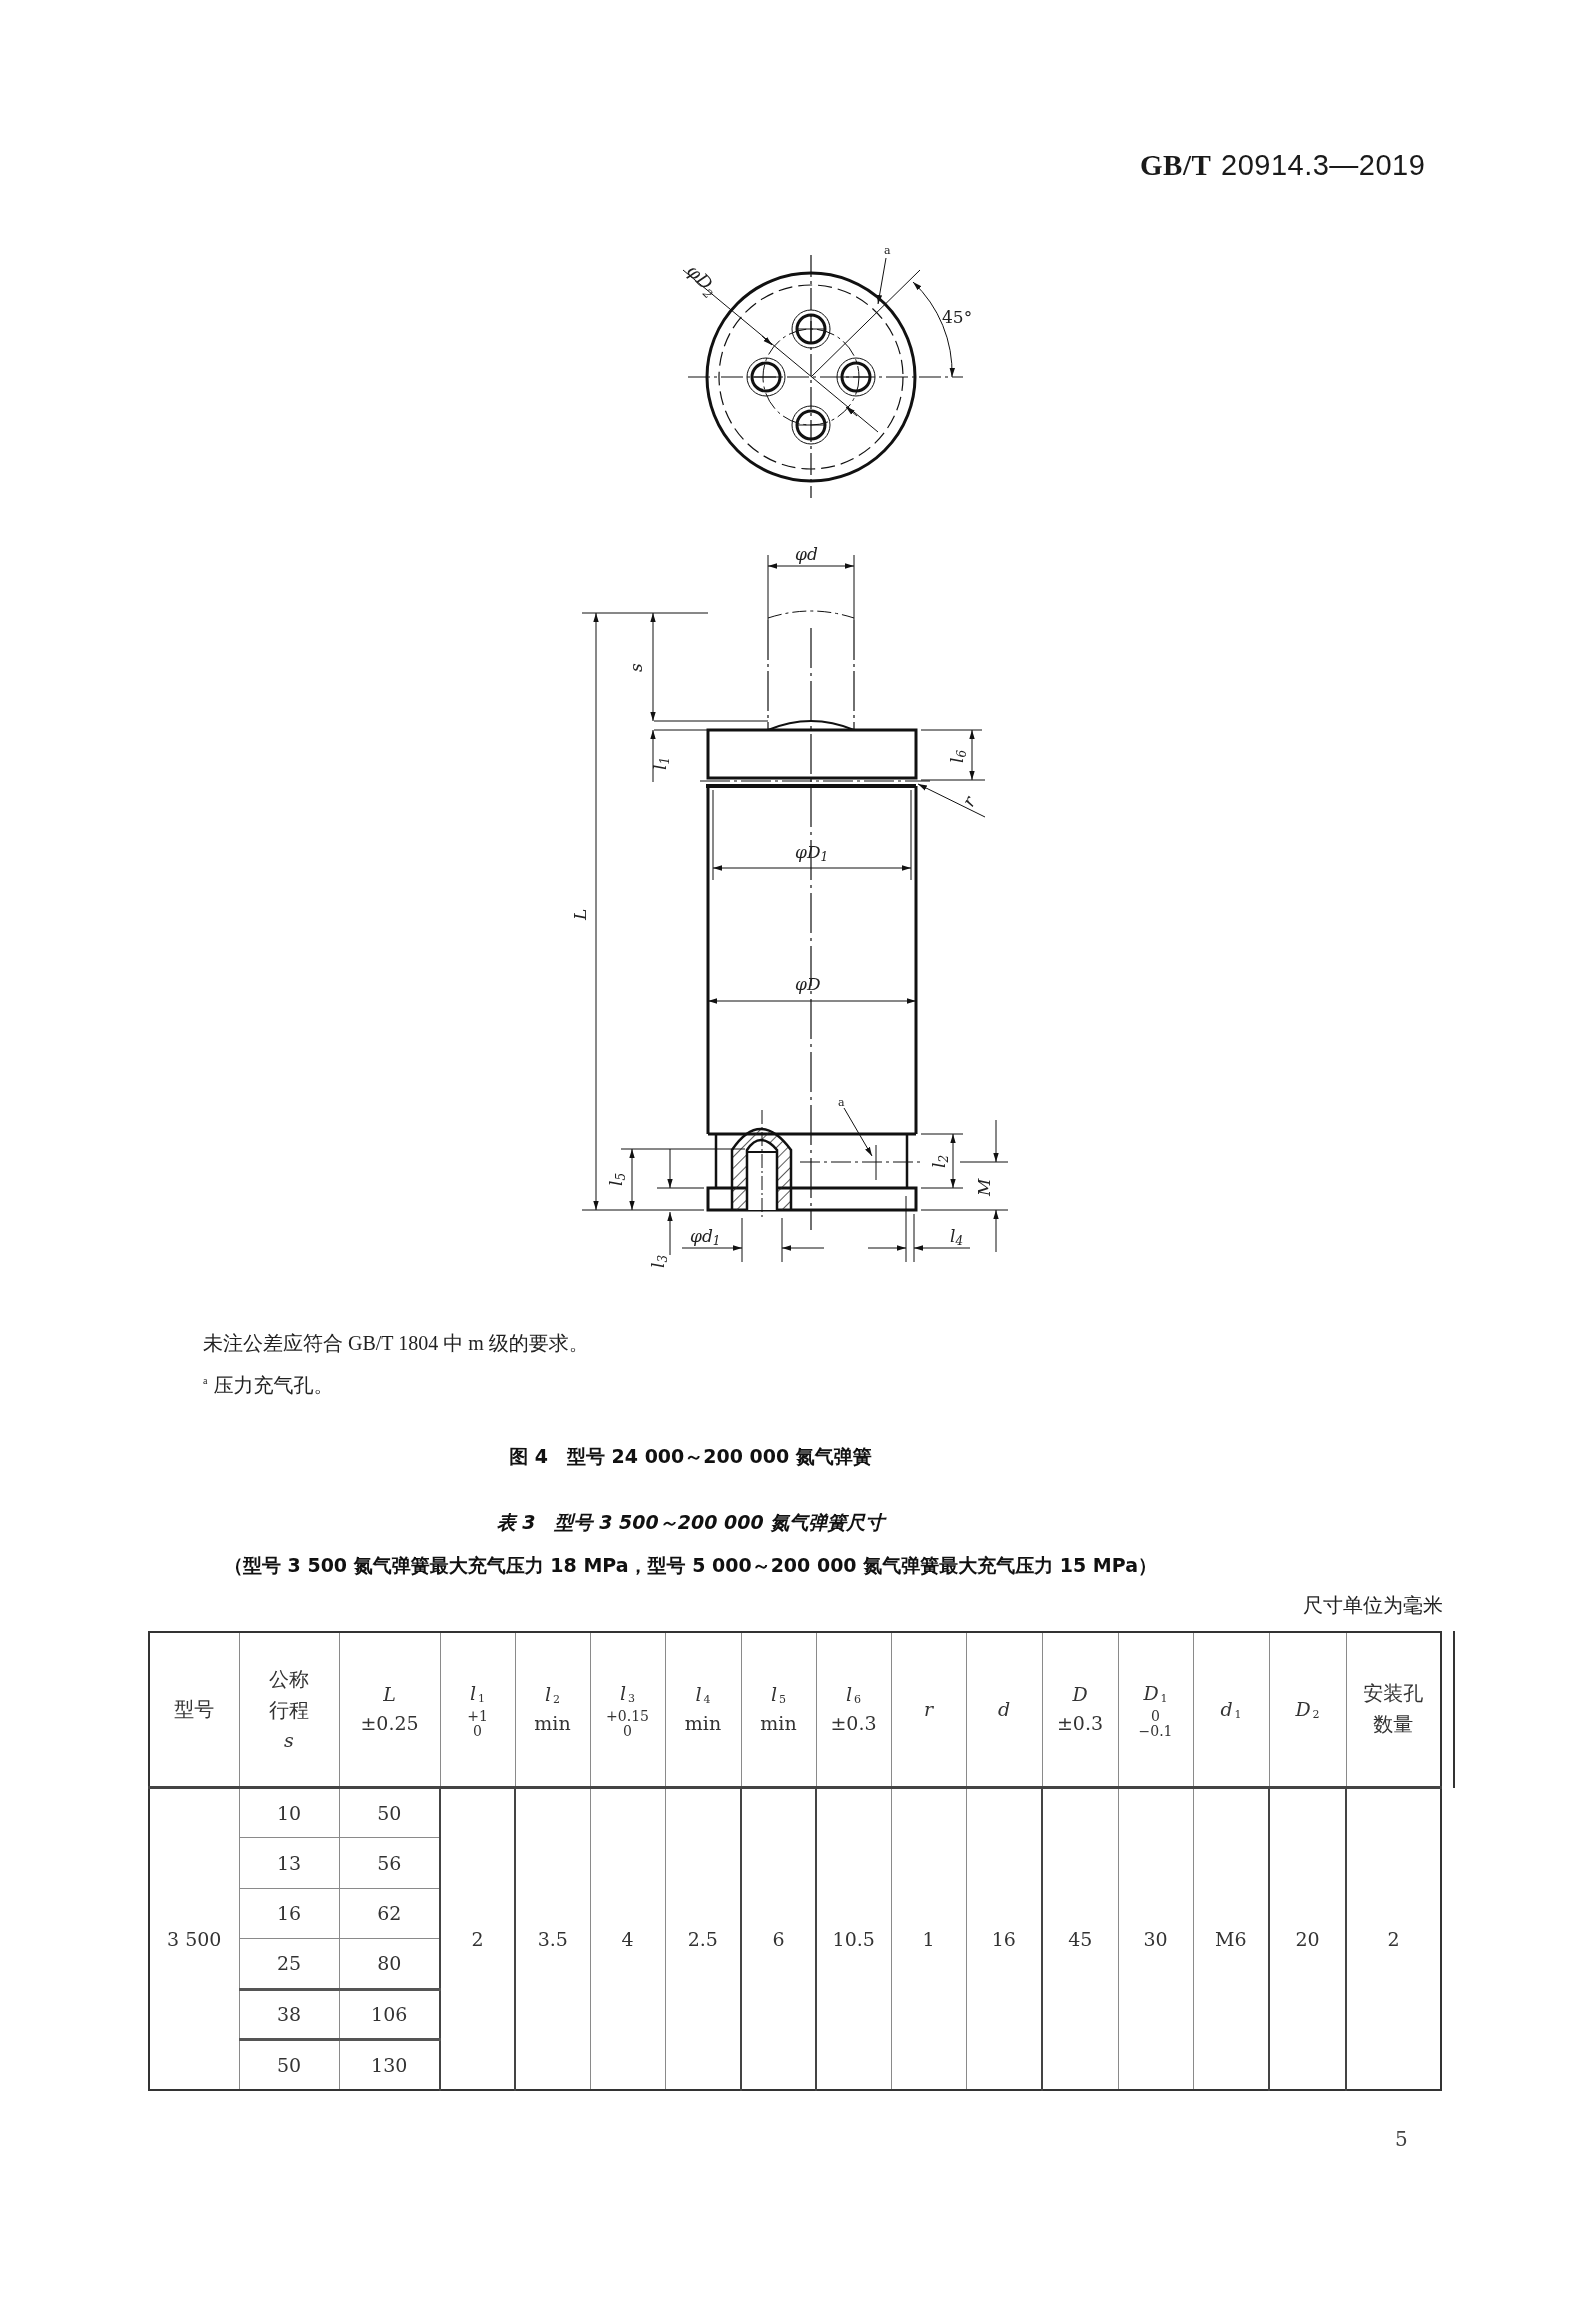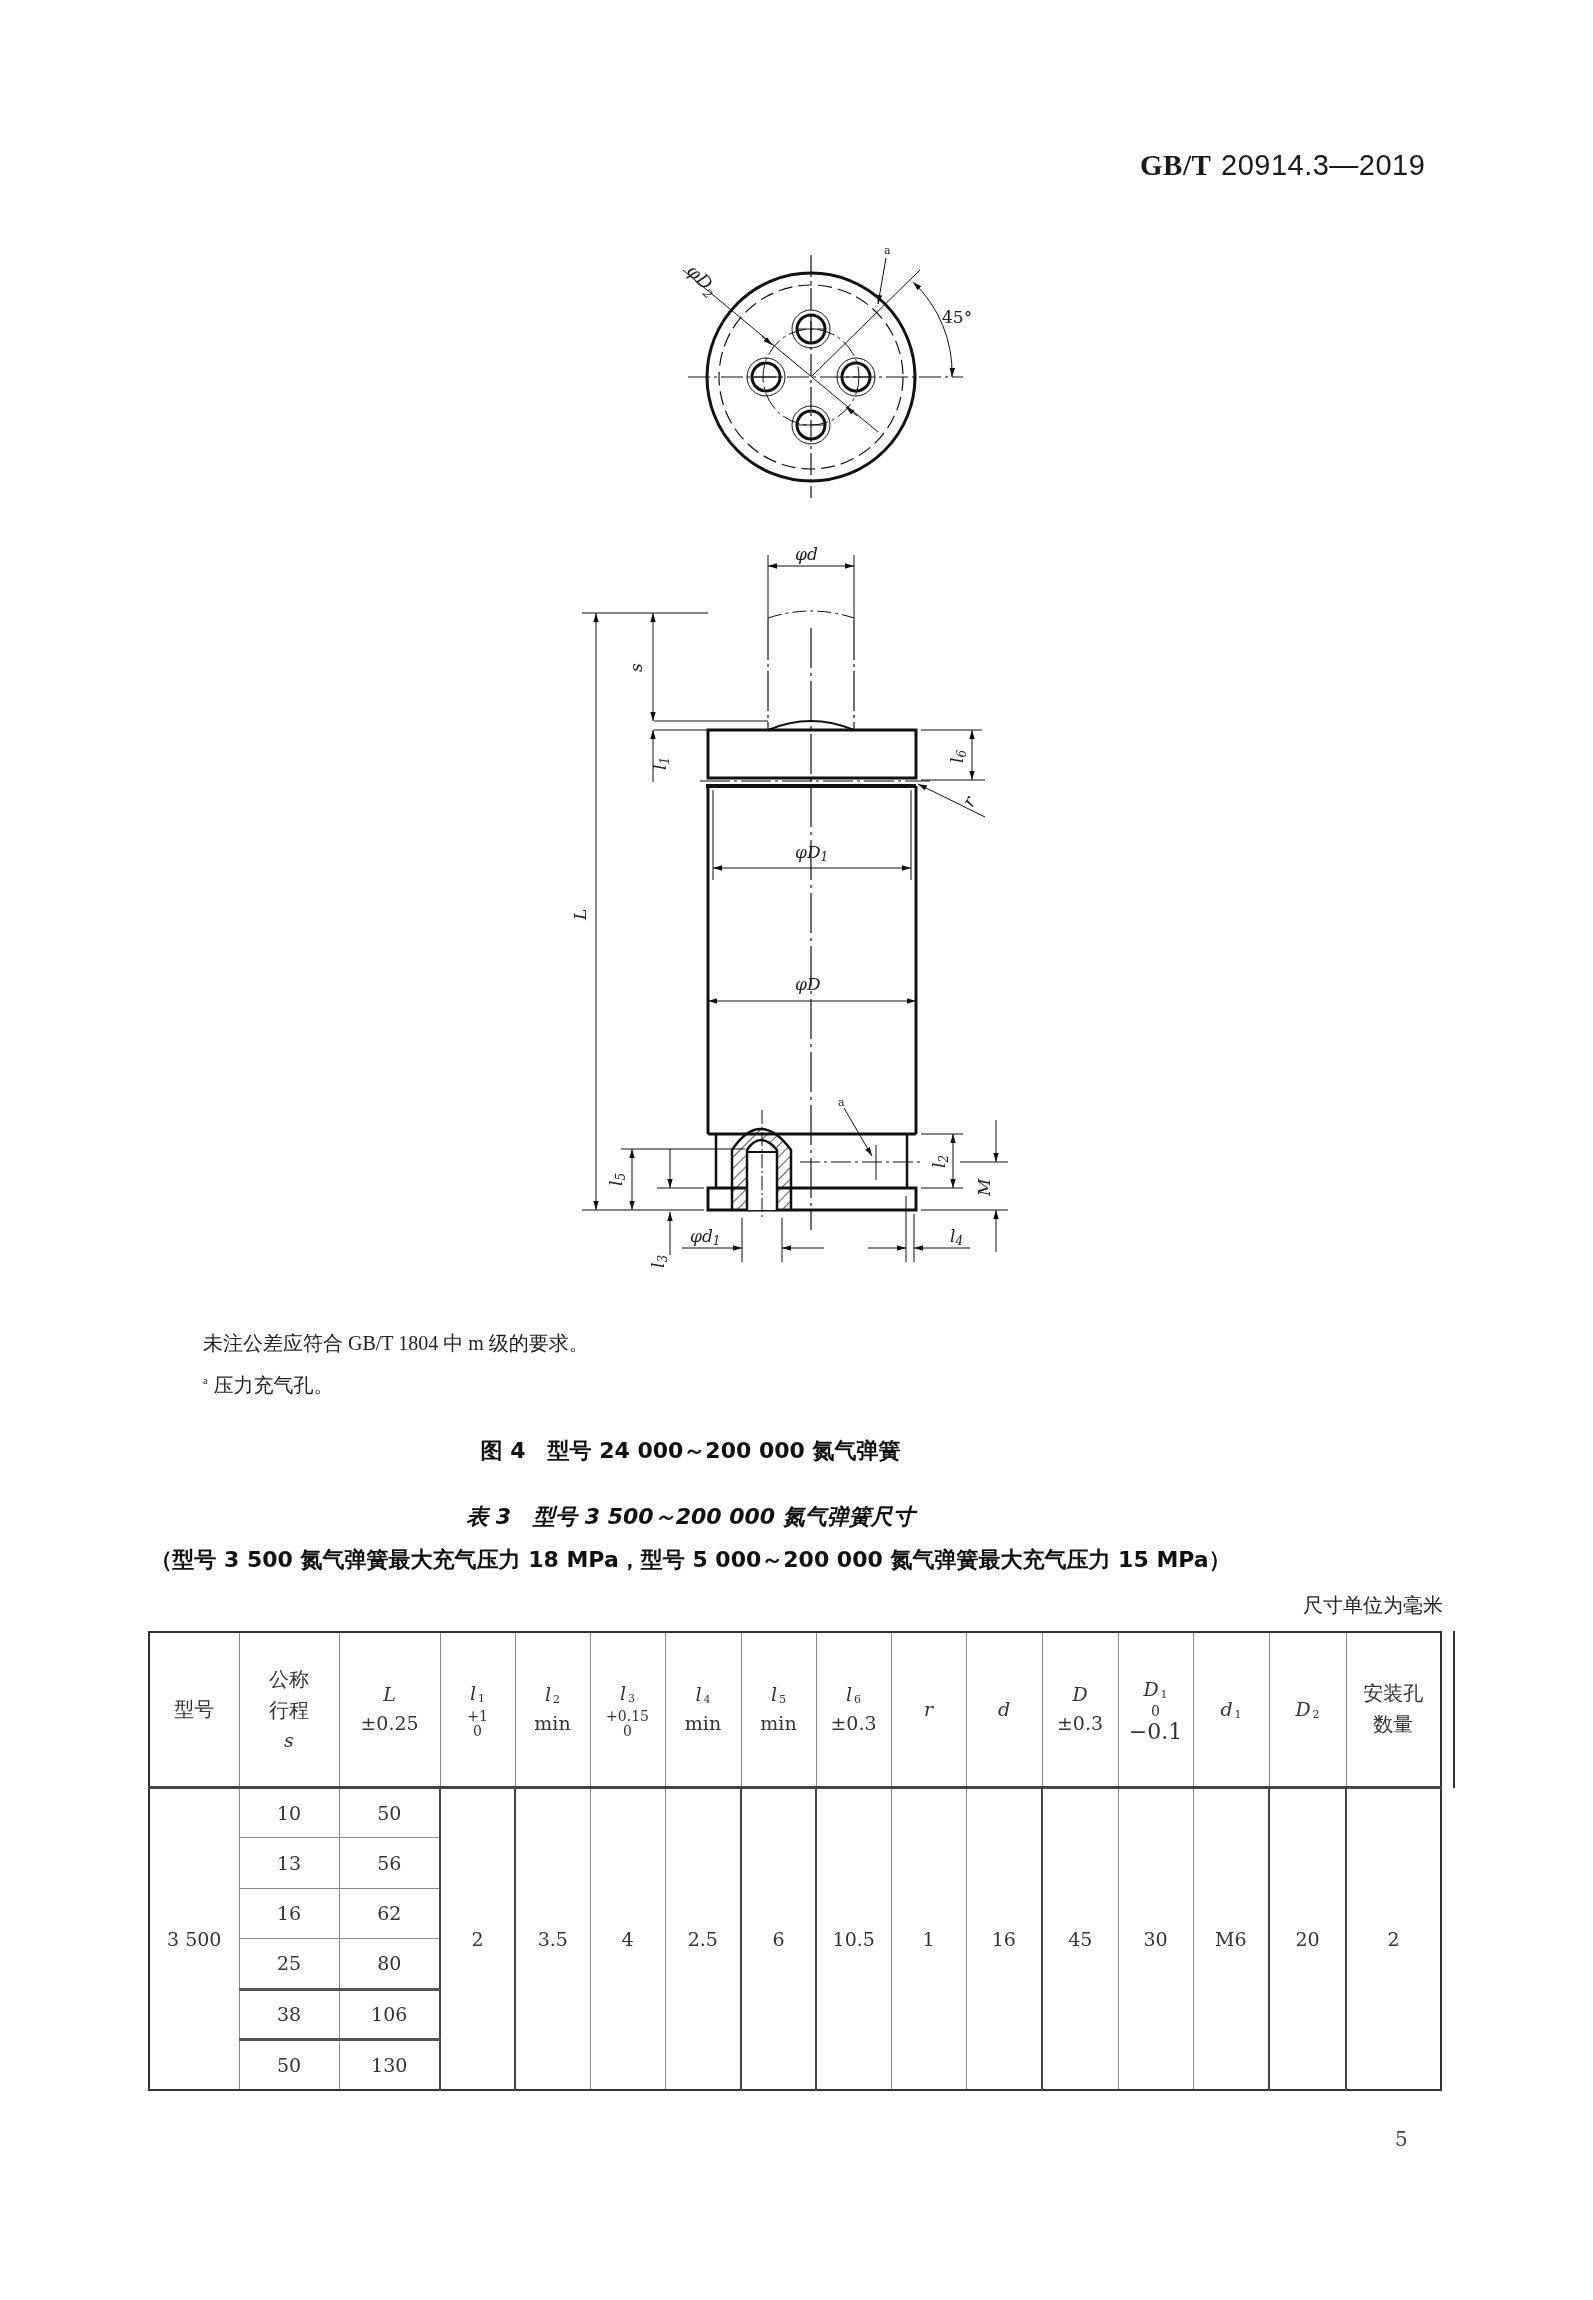--- a/index.html
+++ b/index.html
@@ -6,21 +6,21 @@
   body { width: 1593px; height: 2300px; position: relative; overflow: hidden;
          font-family: "DejaVu Serif", "Liberation Serif", serif; color: #1a1a1a; }
   .abs { position: absolute; }
   .std-no { left: 1140px; top: 148px; font-size: 29px; letter-spacing: 0.5px; }
   .std-no .b { font-family: "Liberation Serif", serif; font-weight: bold; }
   .std-no .n { font-family: "Liberation Sans", sans-serif; }
   .drawing { left: 0; top: 0; width: 1593px; height: 1300px; }
   .note { left: 203px; font-size: 20px; color: #222; font-family: Liberation Serif, serif; }
   .note sup { font-size: 10px; vertical-align: 8px; margin-right: 6px; }
   .caption { left: 0; width: 1381px; text-align: center; font-family: "DejaVu Sans", sans-serif;
-             font-weight: bold; font-size: 22px; color: #111; }
+             font-weight: bold; font-size: 19px; color: #111; margin-top: 8px; }
   .unit { right: 150px; top: 1592px; font-size: 20px; font-family: "DejaVu Sans", sans-serif; color: #222; }
   table.spec { position: absolute; left: 148px; top: 1631px; width: 1292px; border-collapse: collapse;
                table-layout: fixed; font-size: 19px; color: #333; }
   table.spec td, table.spec th { border: 1px solid #8a8a8a; text-align: center; vertical-align: middle;
                padding: 0; font-weight: normal; }
   table.spec { border: 2px solid #333; }
   table.spec thead tr { height: 155px; }
   table.spec thead th { border-bottom: 3px solid #444; line-height: 1.55; }
   table.spec tbody tr { height: 50.5px; }
   .it { font-style: italic; font-family: "DejaVu Serif", serif; }
@@ -263,21 +263,21 @@
       </th>
       <th><span class="it">r</span></th>
       <th><span class="it">d</span></th>
       <th>
         <span class="it" style="display:block">D</span>
         <span>±0.3</span>
       </th>
       <th>
         <span style="display:block"><span class="it">D</span><span class="sub">1</span></span>
         <span class="tol">0</span>
-        <span class="tol" style="font-size:22px">−0.1</span>
+        <span class="tol" style="font-size:14px">−0.1</span>
       </th>
       <th><span class="it">d</span><span class="sub">1</span></th>
       <th><span class="it">D</span><span class="sub">2</span></th>
       <th>
         <span class="cjk" style="display:block">安装孔</span>
         <span class="cjk" style="display:block">数量</span>
       </th>
     </tr>
   </thead>
   <tbody>

